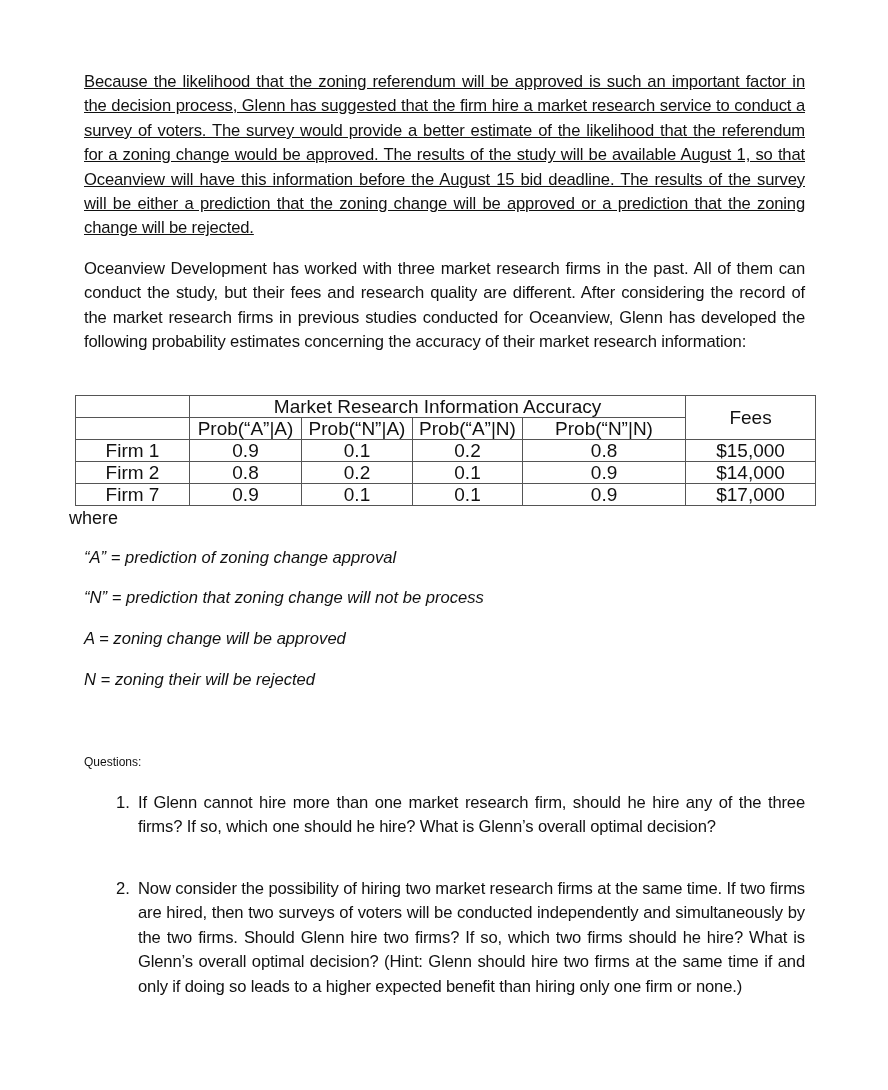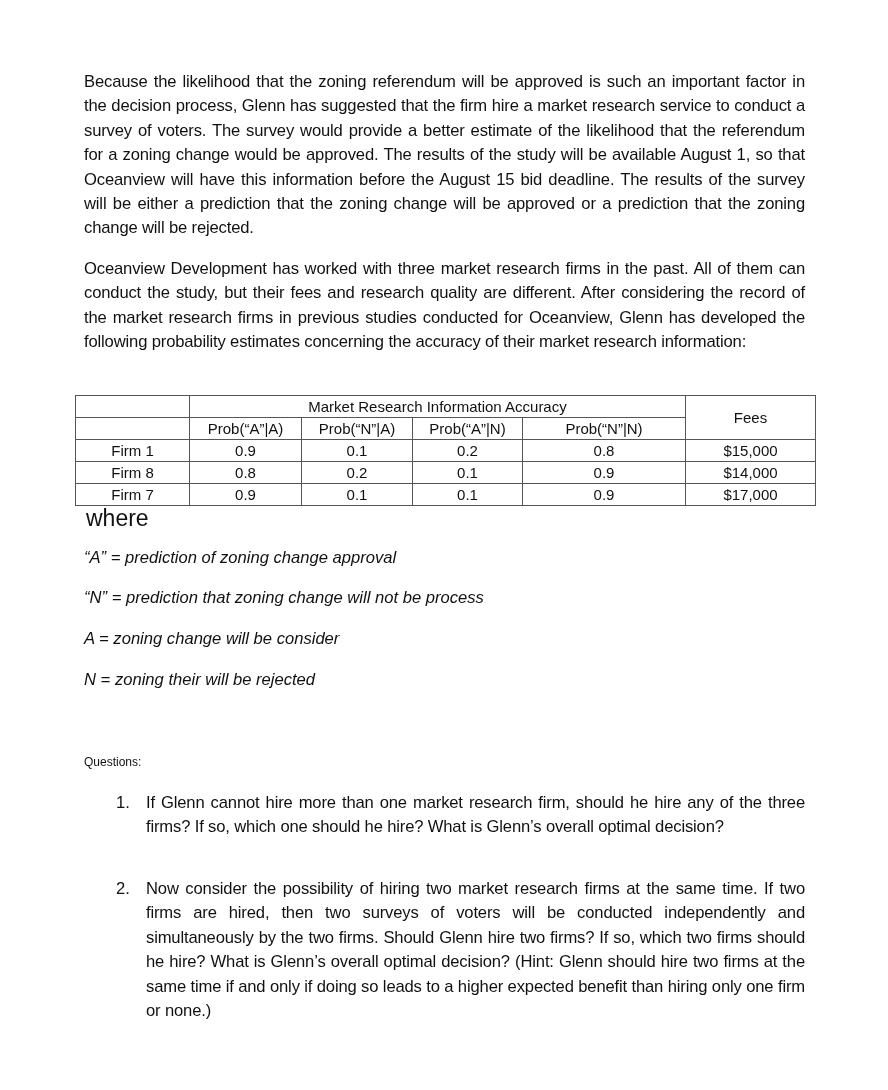--- a/index.html
+++ b/index.html
@@ -5,40 +5,40 @@
   html, body { margin: 0; padding: 0; background: #ffffff; }
   body {
     width: 888px; height: 1090px; position: relative; overflow: hidden;
     font-family: "Liberation Sans", sans-serif; color: #111111;
   }
   .para {
     position: absolute; left: 84px; width: 721px;
     font-size: 16.6px; line-height: 24.4px; text-align: justify;
     margin: 0; letter-spacing: -0.15px;
   }
-  #p1 { top: 70px; }
+  #p1 { top: 70px; text-decoration: underline; }
   #p2 { top: 257px; }
   table.acc {
     position: absolute; left: 75px; top: 395px; width: 740px;
-    border-collapse: collapse; font-size: 15px; table-layout: fixed;
+    border-collapse: collapse; font-size: 19px; table-layout: fixed;
   }
   table.acc td {
     border: 1.3px solid #555555; padding: 0; text-align: center;
     height: 21px; line-height: 20px; white-space: nowrap; overflow: hidden;
   }
-  .where { position: absolute; left: 86px; top: 507px; font-size: 23px; line-height: 22px; }
+  .where { position: absolute; left: 69px; top: 507px; font-size: 18px; line-height: 22px; }
   .def { position: absolute; left: 84px; font-size: 16.6px; line-height: 22px; font-style: italic; }
   #d1 { top: 547px; }
   #d2 { top: 587px; }
   #d3 { top: 628px; }
   #d4 { top: 669px; }
   .qhead { position: absolute; left: 84px; top: 751px; font-size: 12px; line-height: 22px; }
   .qitem { position: absolute; left: 116px; width: 689px; font-size: 16.6px; line-height: 24.4px; }
   .qitem .num { position: absolute; left: 0; top: 0; }
-  .qitem .qtext { margin-left: 30px; text-align: justify; letter-spacing: -0.15px; }
+  .qitem .qtext { margin-left: 22px; text-align: justify; letter-spacing: -0.15px; }
   #q1 { top: 791px; }
   #q2 { top: 877px; }
 </style>
 </head>
 <body>
 
 <p id="p1" class="para">Because the likelihood that the zoning referendum will be approved is such an important factor in the decision process, Glenn has suggested that the firm hire a market research service to conduct a survey of voters. The survey would provide a better estimate of the likelihood that the referendum for a zoning change would be approved. The results of the study will be available August 1, so that Oceanview will have this information before the August 15 bid deadline. The results of the survey will be either a prediction that the zoning change will be approved or a prediction that the zoning change will be rejected.</p>
 <p id="p2" class="para">Oceanview Development has worked with three market research firms in the past. All of them can conduct the study, but their fees and research quality are different. After considering the record of the market research firms in previous studies conducted for Oceanview, Glenn has developed the following probability estimates concerning the accuracy of their market research information:</p>
 
 <table class="acc">
@@ -65,21 +65,21 @@
   </tr>
   <tr>
     <td>Firm 1</td>
     <td>0.9</td>
     <td>0.1</td>
     <td>0.2</td>
     <td>0.8</td>
     <td>$15,000</td>
   </tr>
   <tr>
-    <td>Firm 8</td>
+    <td>Firm 2</td>
     <td>0.8</td>
     <td>0.2</td>
     <td>0.1</td>
     <td>0.9</td>
     <td>$14,000</td>
   </tr>
   <tr>
     <td>Firm 7</td>
     <td>0.9</td>
     <td>0.1</td>
@@ -87,21 +87,21 @@
     <td>0.9</td>
     <td>$17,000</td>
   </tr>
 </tbody>
   </table>
 
 <div class="where">where</div>
 
 <div id="d1" class="def">“A” = prediction of zoning change approval</div>
 <div id="d2" class="def">“N” = prediction that zoning change will not be process</div>
-<div id="d3" class="def">A = zoning change will be consider</div>
+<div id="d3" class="def">A = zoning change will be approved</div>
 <div id="d4" class="def">N = zoning their will be rejected</div>
 
 <div class="qhead">Questions:</div>
 
 <div id="q1" class="qitem">
   <span class="num">1.</span>
   <div class="qtext">If Glenn cannot hire more than one market research firm, should he hire any of the three firms? If so, which one should he hire? What is Glenn’s overall optimal decision?</div>
 </div>
 <div id="q2" class="qitem">
   <span class="num">2.</span>

